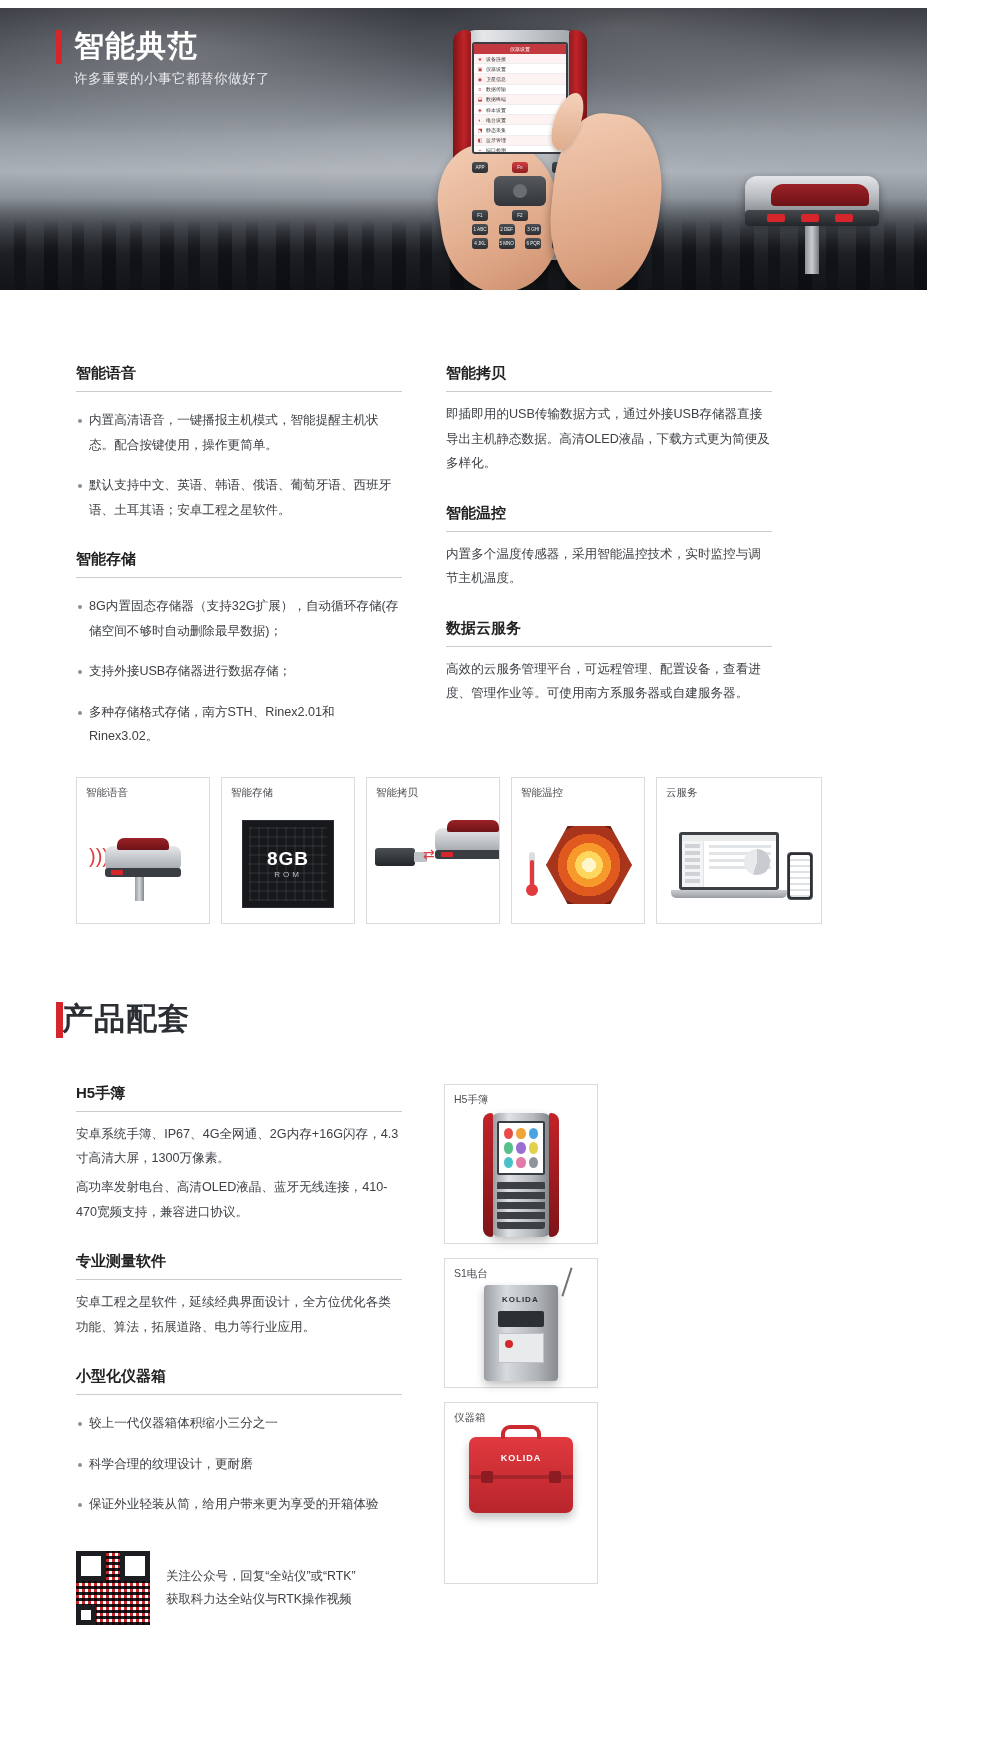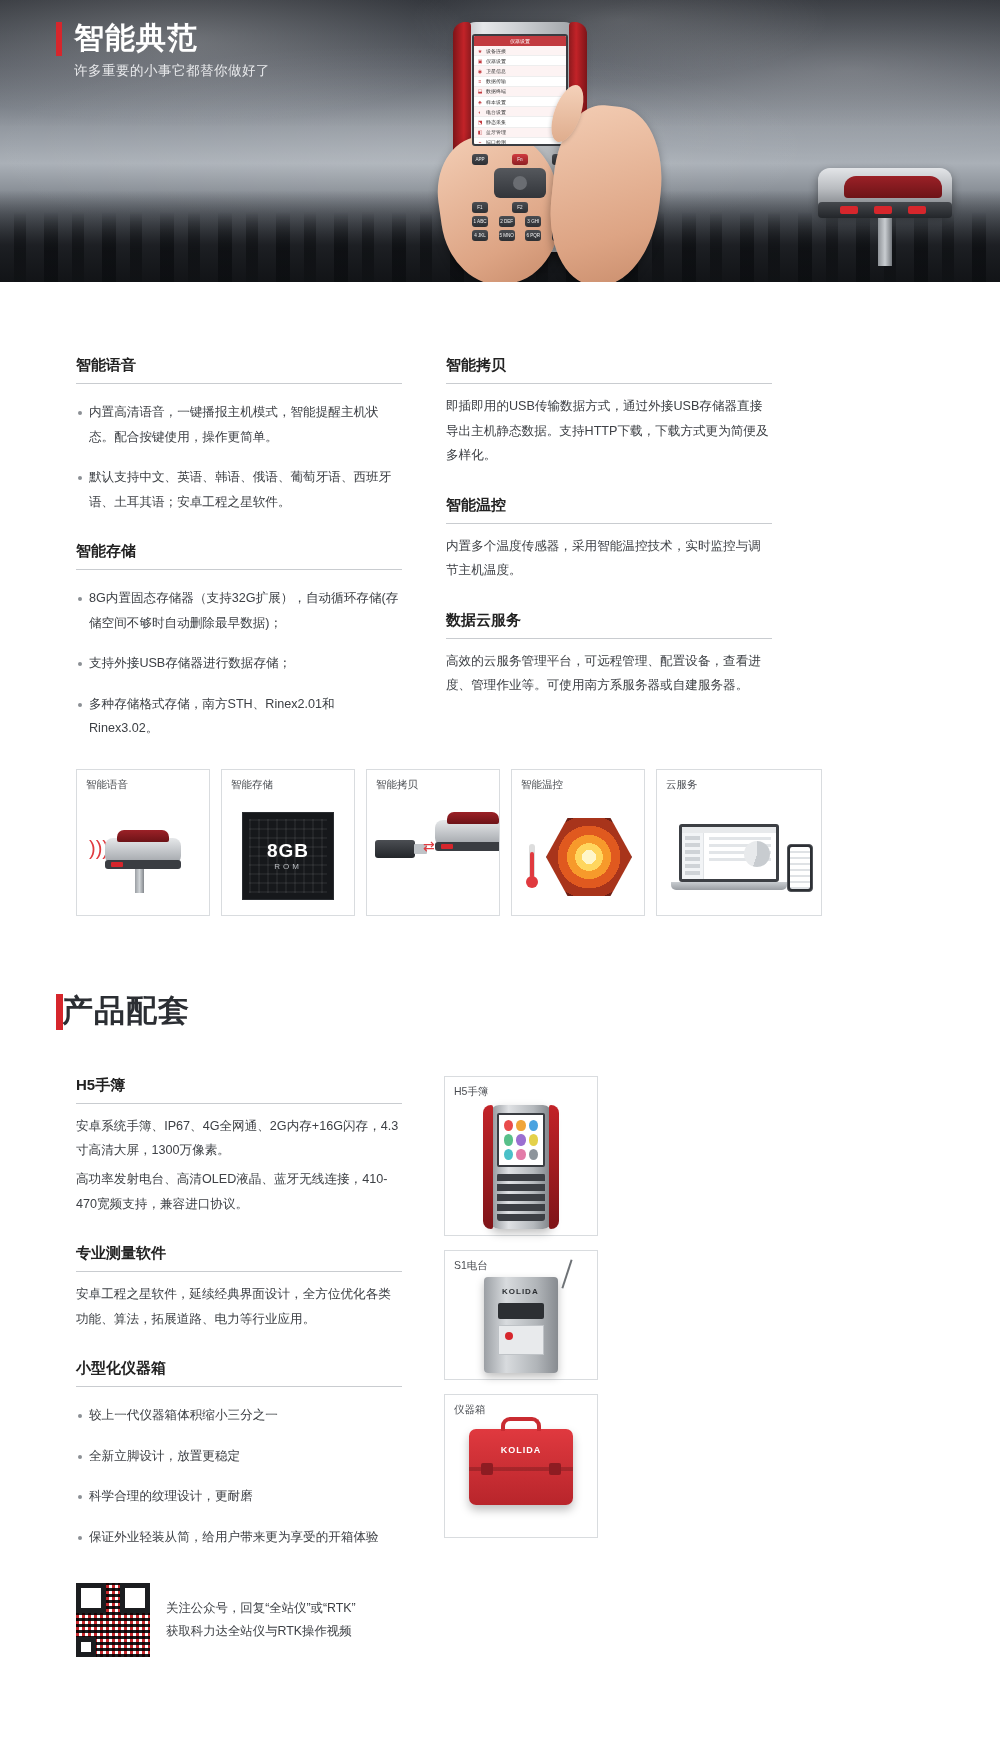--- a/index.html
+++ b/index.html
@@ -6,23 +6,24 @@
   html, body { margin:0; padding:0; }
   body {
     width:1000px; height:1757px;
     font-family:"Liberation Sans","DejaVu Sans",sans-serif;
     background:#ffffff; color:#333;
     position:relative; overflow:hidden;
   }
 
   
   .hero {
-    position:relative; width:1000px; height:282px;
+    position:relative; width:927px; height:282px;
     background:linear-gradient(180deg,#4d5158 0%,#6b7079 22%,#8d939b 42%,#aab0b7 58%,#6e747c 76%,#3c4046 100%);
     overflow:hidden;
+    margin-top:8px;
   }
   .hero-clouds {
     position:absolute; inset:0;
     background:
       radial-gradient(ellipse 420px 120px at 180px 40px, rgba(255,255,255,.22), transparent 70%),
       radial-gradient(ellipse 300px 90px at 620px 20px, rgba(255,255,255,.14), transparent 70%),
       radial-gradient(ellipse 500px 130px at 850px 70px, rgba(255,255,255,.18), transparent 70%),
       radial-gradient(ellipse 600px 150px at 400px 150px, rgba(255,255,255,.10), transparent 70%),
       linear-gradient(180deg, rgba(30,33,38,.55) 0%, rgba(30,33,38,0) 45%);
   }
@@ -220,21 +221,21 @@
   
   .sec2{ display:flex; padding:44px 0 0 76px; gap:42px;}
   .s2left{ width:326px;}
   .s2right{ width:154px;}
   .pcard{
     width:154px; border:1px solid #d9dcdf; background:#fff; position:relative; margin-bottom:14px;
   }
   .pcard .plabel{ position:absolute; left:9px; top:8px; font-size:10.5px; color:#4a4d52;}
   .pcard.h1c{ height:160px;}
   .pcard.h2c{ height:130px;}
-  .pcard.h3c{ height:144px;}
+  .pcard.h3c{ height:182px;}
 
   
   .h5{position:absolute;left:50%;top:28px;transform:translateX(-50%);width:62px;height:124px;
     background:linear-gradient(90deg,#8c9095,#dfe1e4 30%,#b5b9bd 70%,#7b7f84);border-radius:9px;
     box-shadow:0 4px 10px rgba(0,0,0,.25);}
   .h5:before,.h5:after{content:"";position:absolute;top:0;width:10px;height:124px;background:linear-gradient(180deg,#c22328,#7e1418);}
   .h5:before{left:-7px;border-radius:8px 2px 2px 8px;}
   .h5:after{right:-7px;border-radius:2px 8px 8px 2px;}
   .h5 .sc{position:absolute;left:7px;top:8px;width:48px;height:54px;background:#fff;border:2px solid #3a3d42;border-radius:2px;
     display:grid;grid-template-columns:repeat(3,1fr);gap:3px;padding:5px;}
@@ -384,21 +385,21 @@
       </ul>
       <div class="ftitle mt">智能存储</div>
       <ul class="flist">
         <li>8G内置固态存储器（支持32G扩展），自动循环存储(存储空间不够时自动删除最早数据)；</li>
         <li>支持外接USB存储器进行数据存储；</li>
         <li>多种存储格式存储，南方STH、Rinex2.01和Rinex3.02。</li>
       </ul>
     </div>
     <div class="col">
       <div class="ftitle">智能拷贝</div>
-      <p class="fpara">即插即用的USB传输数据方式，通过外接USB存储器直接导出主机静态数据。支持HTTP下载，下载方式更为简便及多样化。</p>
+      <p class="fpara">即插即用的USB传输数据方式，通过外接USB存储器直接导出主机静态数据。高清OLED液晶，下载方式更为简便及多样化。</p>
       <div class="ftitle mt">智能温控</div>
       <p class="fpara">内置多个温度传感器，采用智能温控技术，实时监控与调节主机温度。</p>
       <div class="ftitle mt">数据云服务</div>
       <p class="fpara">高效的云服务管理平台，可远程管理、配置设备，查看进度、管理作业等。可使用南方系服务器或自建服务器。</p>
     </div>
   </div>
 
   <div class="cards">
     <div class="card">
       <div class="clabel">智能语音</div>
@@ -490,21 +491,20 @@
     <p class="fpara">安卓系统手簿、IP67、4G全网通、2G内存+16G闪存，4.3寸高清大屏，1300万像素。</p>
 
     <p class="fpara">高功率发射电台、高清OLED液晶、蓝牙无线连接，410-470宽频支持，兼容进口协议。</p>
 
     <div class="ftitle mt">专业测量软件</div>
     <p class="fpara">安卓工程之星软件，延续经典界面设计，全方位优化各类功能、算法，拓展道路、电力等行业应用。</p>
 
     <div class="ftitle mt">小型化仪器箱</div>
     <ul class="flist">
       <li>较上一代仪器箱体积缩小三分之一</li>
-      <li>全新立脚设计，放置更稳定</li>
       <li>科学合理的纹理设计，更耐磨</li>
       <li>保证外业轻装从简，给用户带来更为享受的开箱体验</li>
     </ul>
 
     <div class="qrblock">
       <div class="qr">
           <i></i>
         </div>
       <div class="qrtext">
         <div>关注公众号，回复“全站仪”或“RTK”</div>

